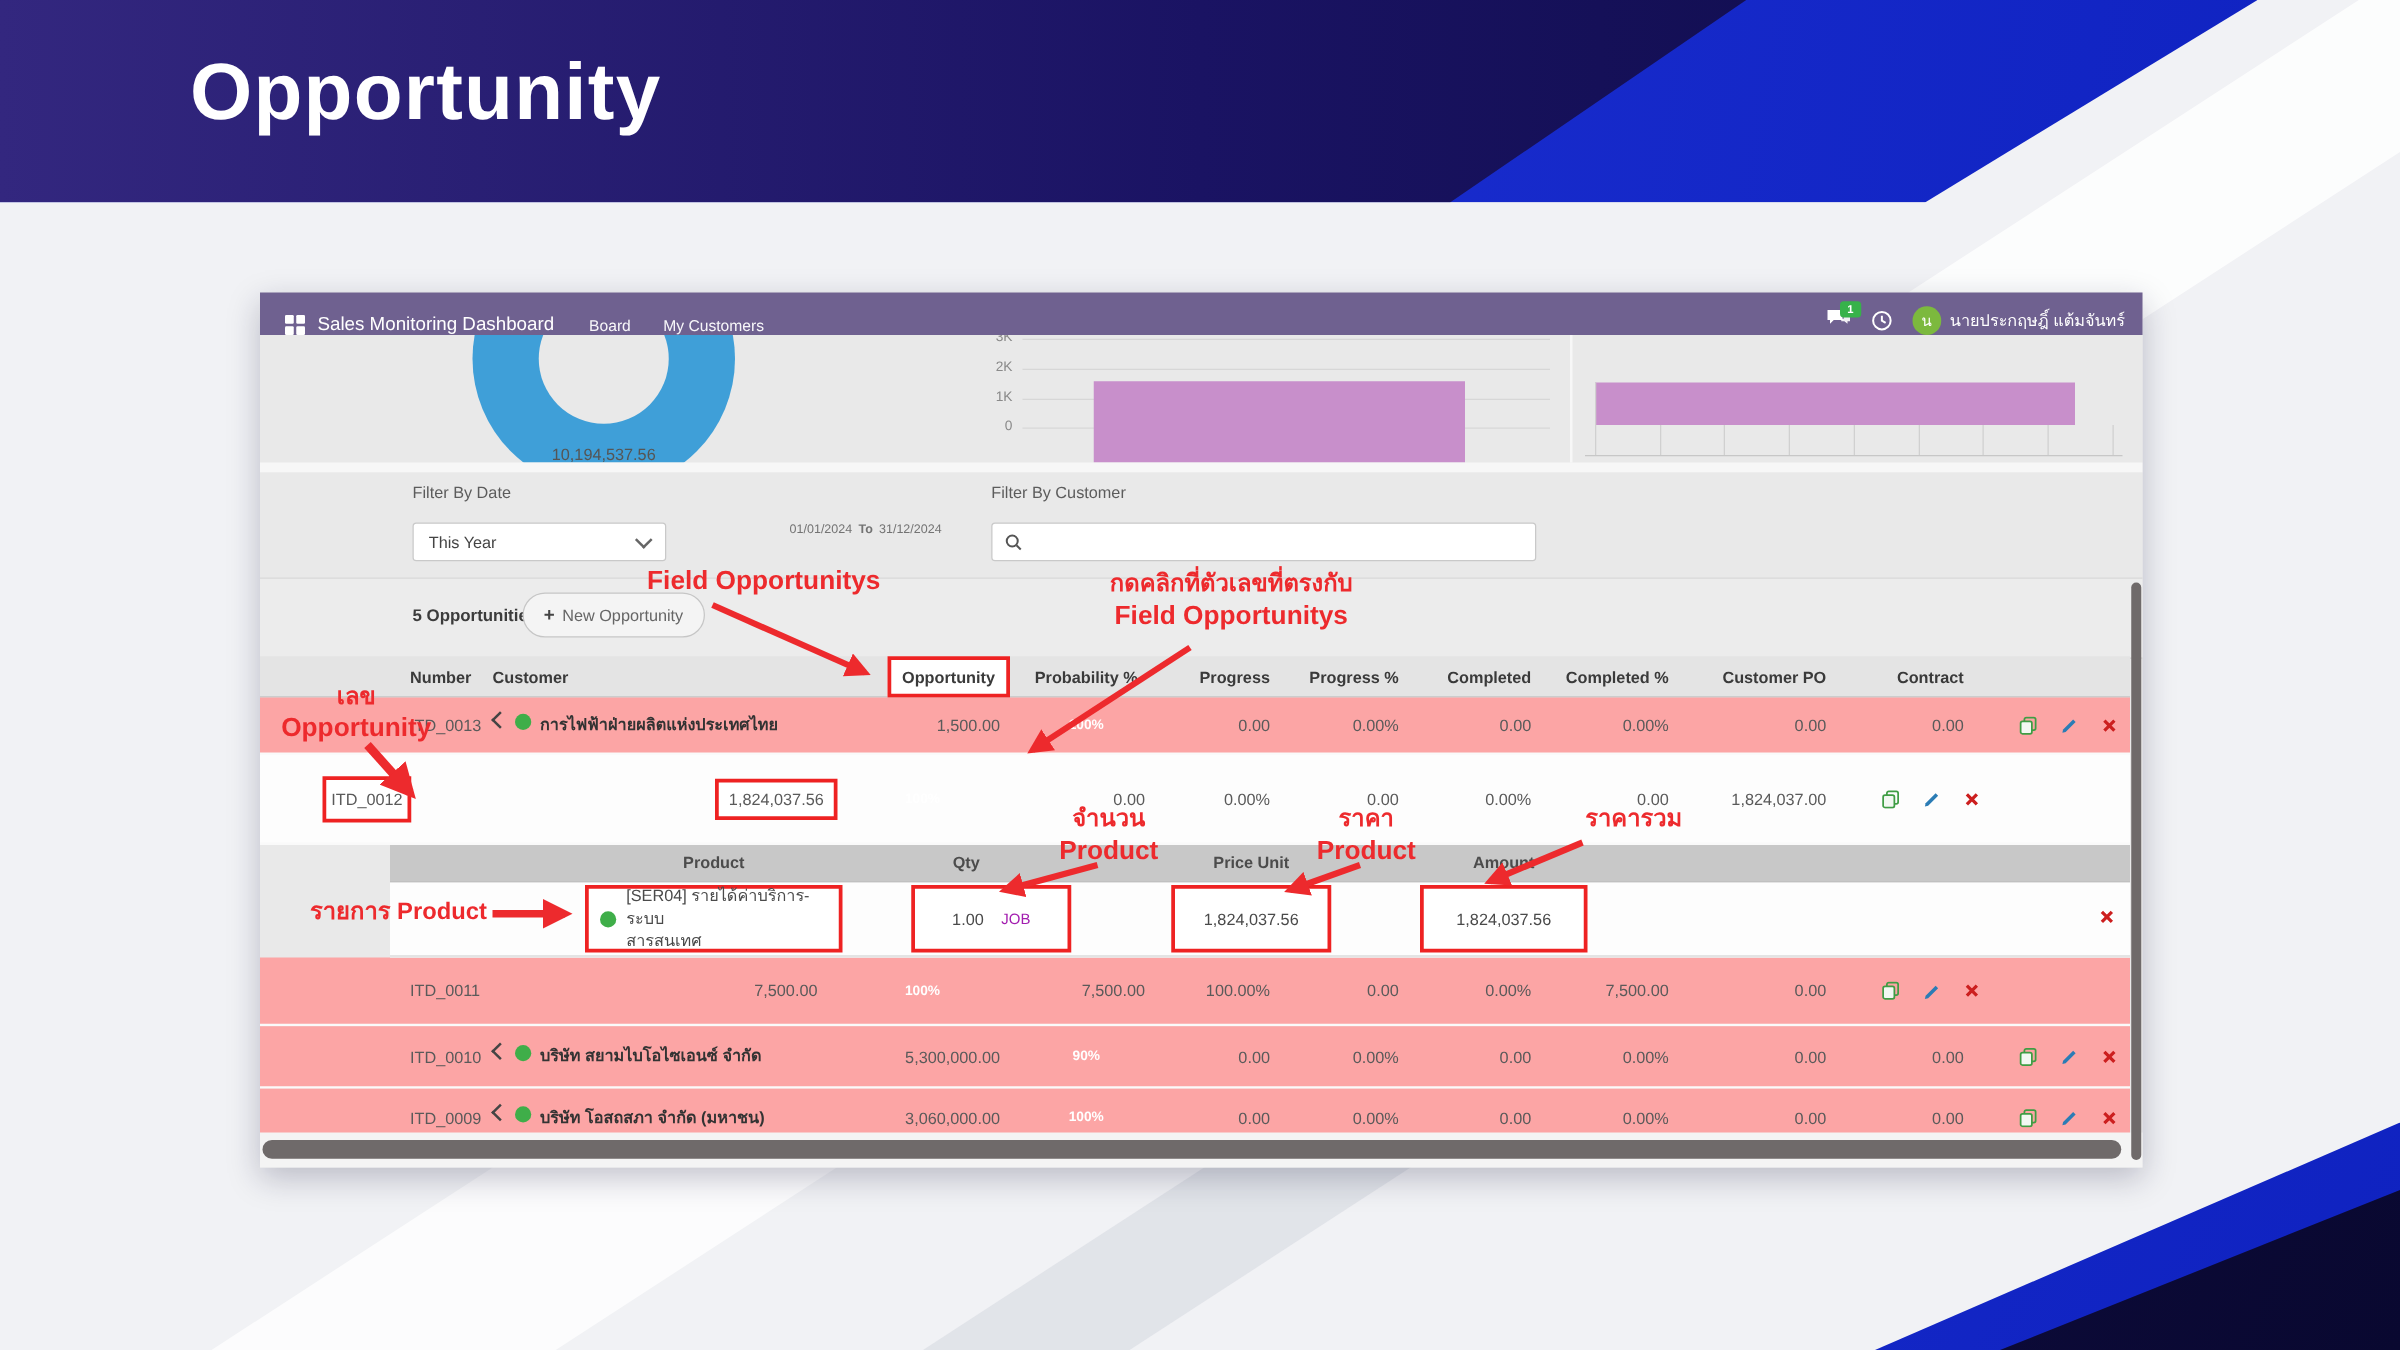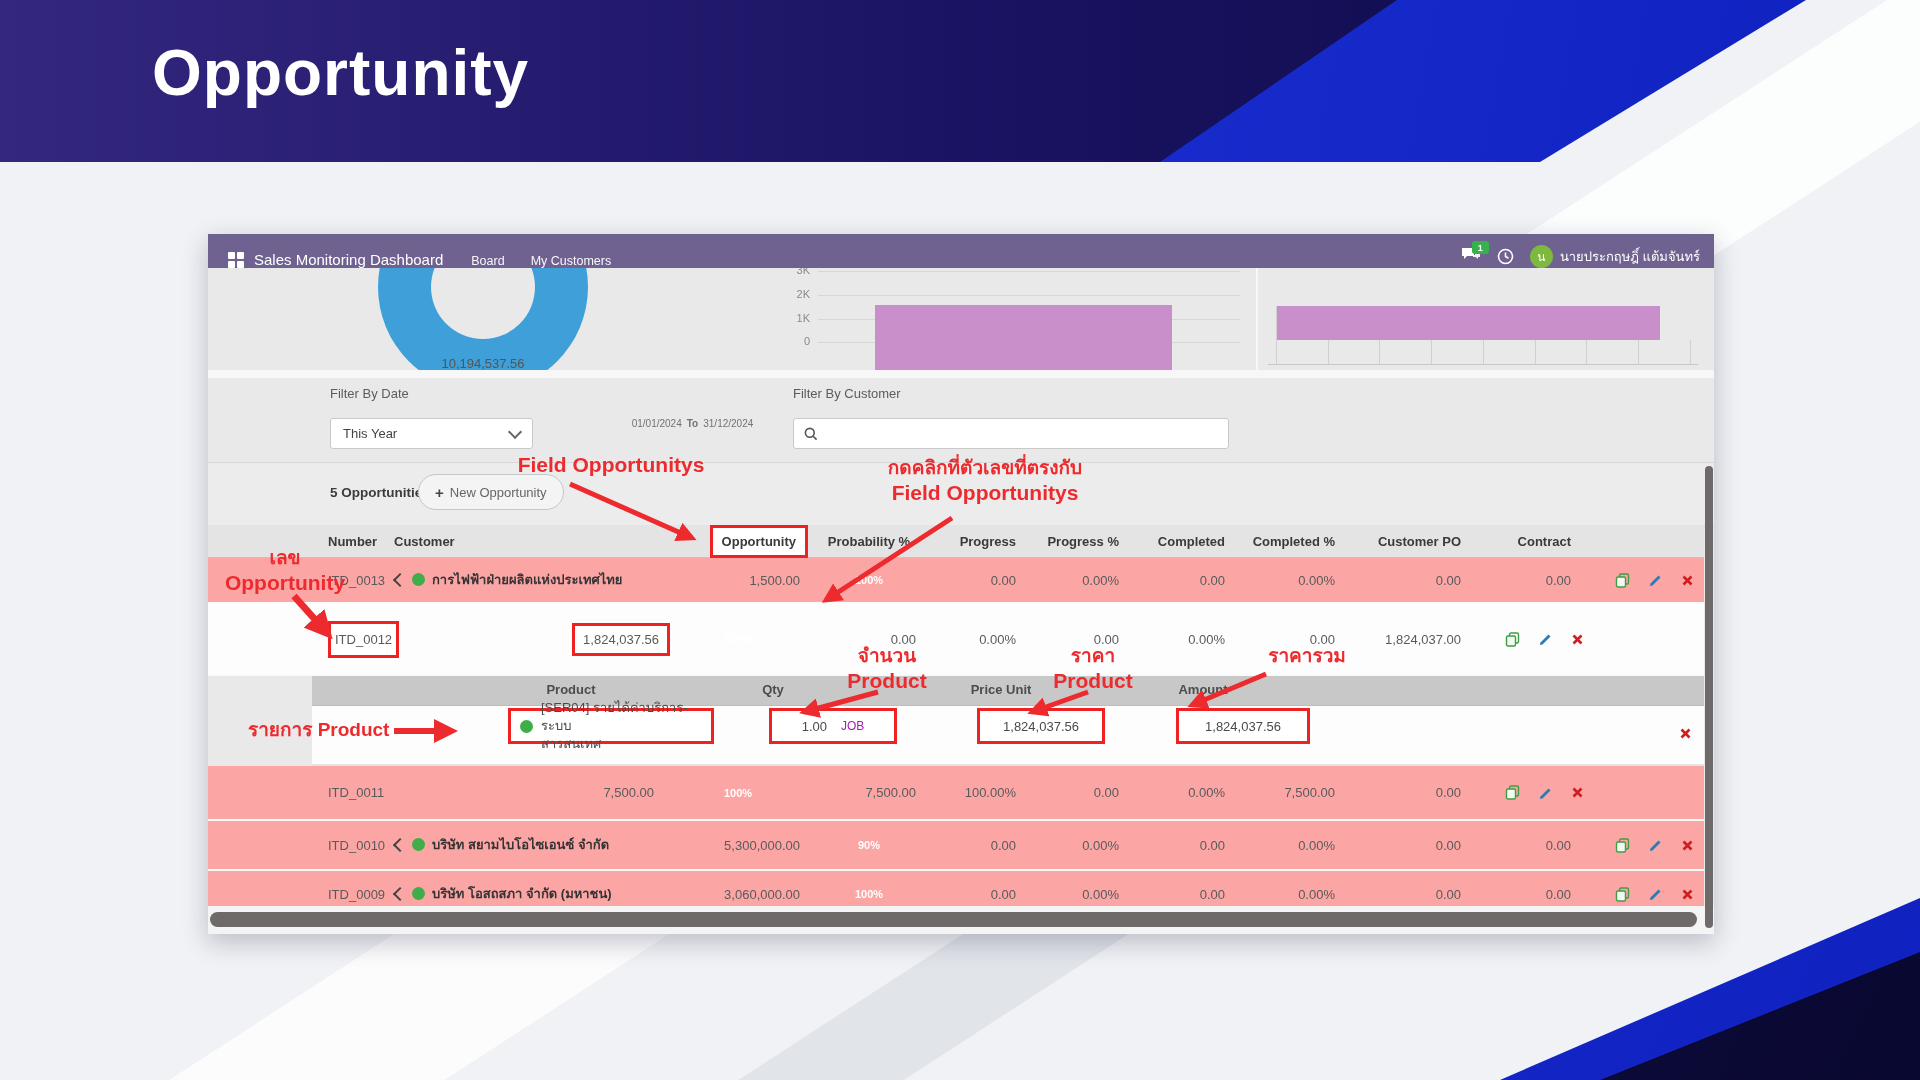--- a/index.html
+++ b/index.html
@@ -64,49 +64,49 @@
   .newbtn{position:absolute;left:210px;top:11px;height:36px;min-width:142px;border:1px solid #c6c6c6;border-radius:18px;background:#f4f4f4;
     display:flex;align-items:center;justify-content:center;gap:6px;font-size:13px;color:#666;box-sizing:border-box;padding:0 16px;cursor:pointer;}
   .newbtn .plus{font-size:15px;font-weight:700;color:#444;}
   
   .table{position:absolute;left:0;top:291px;width:1496px;}
   .trow{display:grid;grid-template-columns:186px 264px 146px 116px 100px 103px 106px 110px 126px 110px 1fr;align-items:center;
     background:#fca5a5;border-bottom:2px solid #fafafa;font-size:13px;color:#5a5a5a;}
   .thead{height:32px;background:#e4e4e4;border-bottom:1px solid #c4c4c4;font-weight:700;color:#3a3a3a;overflow:visible;}
   .cell{box-sizing:border-box;}
   .cnum{padding-left:120px;}
-  .ccust{display:flex;align-items:center;gap:7px;padding-left:1px;}
+  .ccust{display:flex;gap:7px;padding-left:1px;}
   .cright{text-align:right;padding-right:4px;}
   .cbar{padding-left:14px;text-align:center;}
   .cact{display:flex;align-items:center;gap:19px;padding-left:40px;}
   .custname{font-weight:700;color:#333;line-height:1.35;}
   .chev{width:8px;height:8px;border-left:2px solid #444;border-bottom:2px solid #444;display:inline-block;flex:0 0 auto;}
   .chev.left{transform:rotate(45deg);}
   .chev.down{transform:rotate(-45deg);}
   .dot{width:13px;height:13px;border-radius:50%;background:#3fae49;display:inline-block;flex:0 0 auto;}
   .pbar{position:relative;width:97px;height:17px;background:#dcdcdc;border-radius:4px;overflow:hidden;}
   .pfill{position:absolute;left:0;top:0;height:100%;background:#2da44e;border-radius:4px;}
   .plabel{position:absolute;inset:0;display:flex;align-items:center;justify-content:center;color:#fff;font-size:11px;font-weight:700;}
   .r13{height:44px;}
   .r12{height:70px;background:#fdfdfd;}
   .r11{height:53px;}
   .r10{height:48px;}
   .r09{height:46px;border-bottom:0;}
   .redbox{border:3px solid #ee2222;background:#fff;box-sizing:border-box;}
   .numbox{width:112px;padding:8px 4px;text-align:center;}
-  .r12 .cnum{padding-left:120px;}
+  .r12 .cnum{padding-left:50px;}
   .valbox{padding:6px 8px;margin-right:-12px;}
   .hdbox{padding:6px 9px;margin-right:-4px;font-weight:700;color:#3a3a3a;display:inline-block;}
   .c3flex{display:flex;justify-content:flex-end;align-items:center;}
   
   .subhead{position:relative;margin-left:104px;width:1392px;height:29px;background:#c8c8c8;border-bottom:1px solid #bdbdbd;
     font-size:13px;font-weight:700;color:#4c4c4c;}
   .subhead div{position:absolute;top:6px;text-align:center;}
   .prodrow{position:relative;margin-left:104px;width:1392px;height:58px;background:#fdfdfd;border-bottom:2px solid #e4e4e4;font-size:13px;color:#4a4a4a;}
-  .bx{position:absolute;top:2px;height:36px;display:flex;align-items:center;justify-content:center;margin-left:40px;}
+  .bx{position:absolute;top:2px;height:54px;display:flex;align-items:center;justify-content:center;}
   .bx.prod{left:156px;width:206px;justify-content:flex-start;gap:8px;padding:4px 9px;}
   .bx.qty{left:417px;width:128px;gap:14px;}
   .bx.price{left:625px;width:128px;}
   .bx.amt{left:824px;width:134px;}
   .uom{font-size:12px;color:#a21caf;}
   .prodname{line-height:1.4;font-size:13px;}
   .belowrows{position:absolute;left:0;top:672px;width:100%;height:28px;background:#f4f4f4;}
   
   .hscroll{position:absolute;left:2px;top:678px;width:1487px;height:15px;background:#6f6a6a;border-radius:8px;cursor:pointer;}
   .vscroll{position:absolute;left:1497px;top:232px;width:8px;height:462px;background:#6f6a6a;border-radius:4px;cursor:pointer;}

